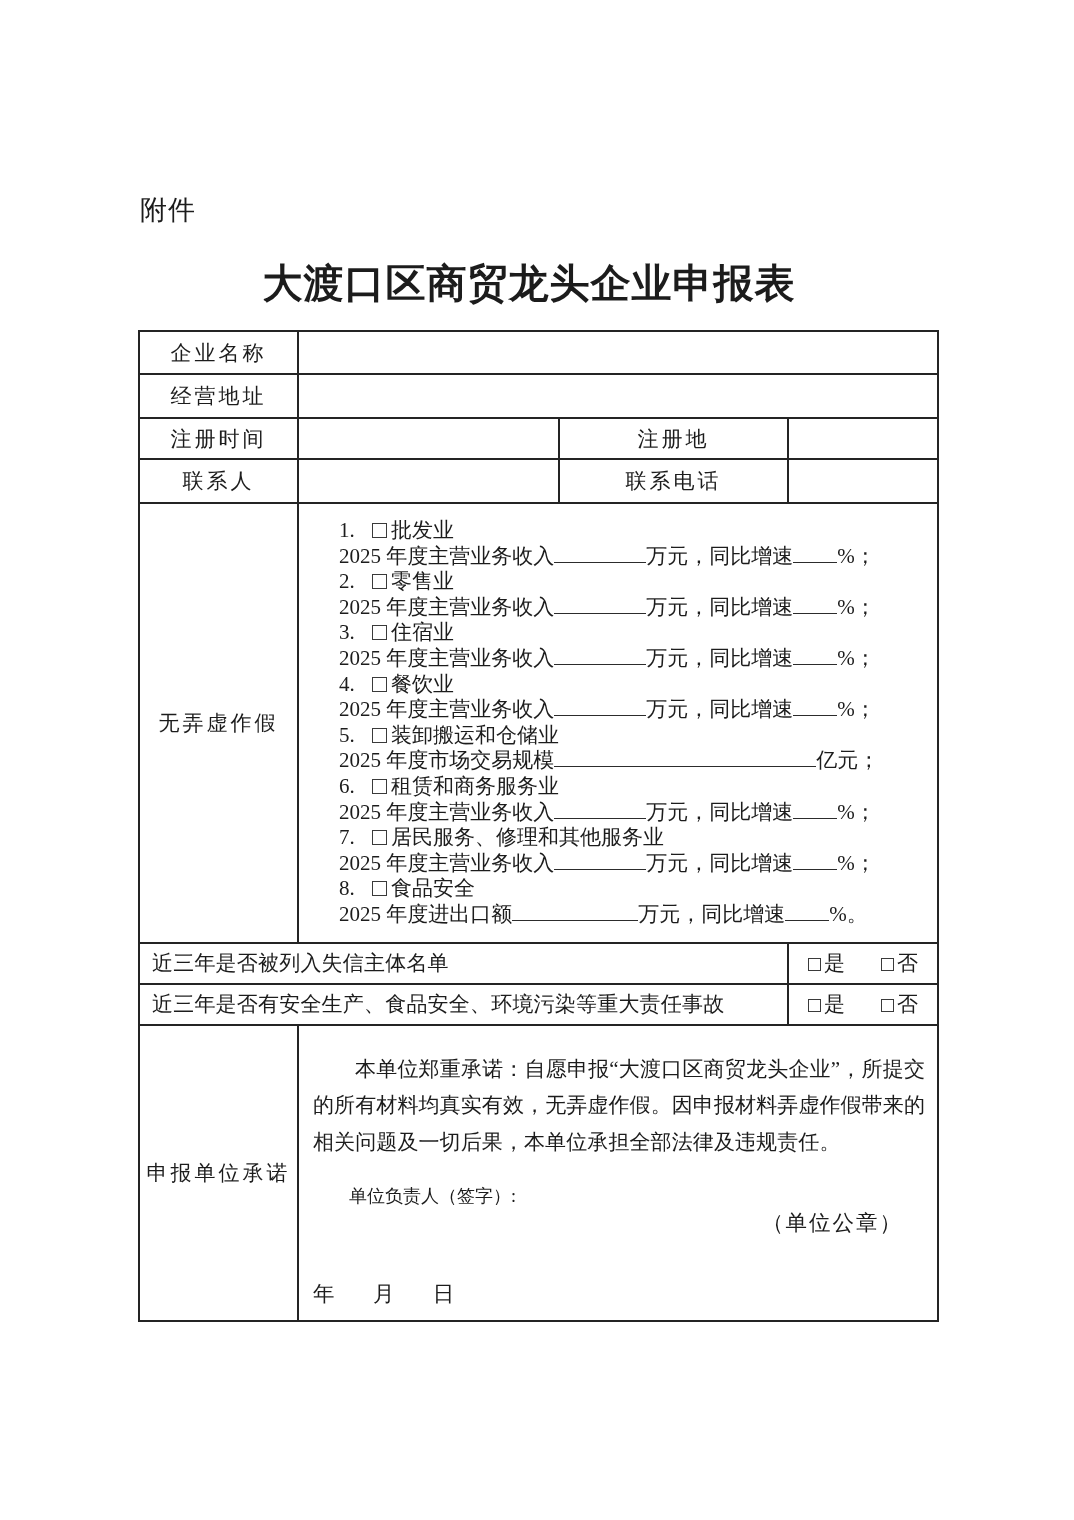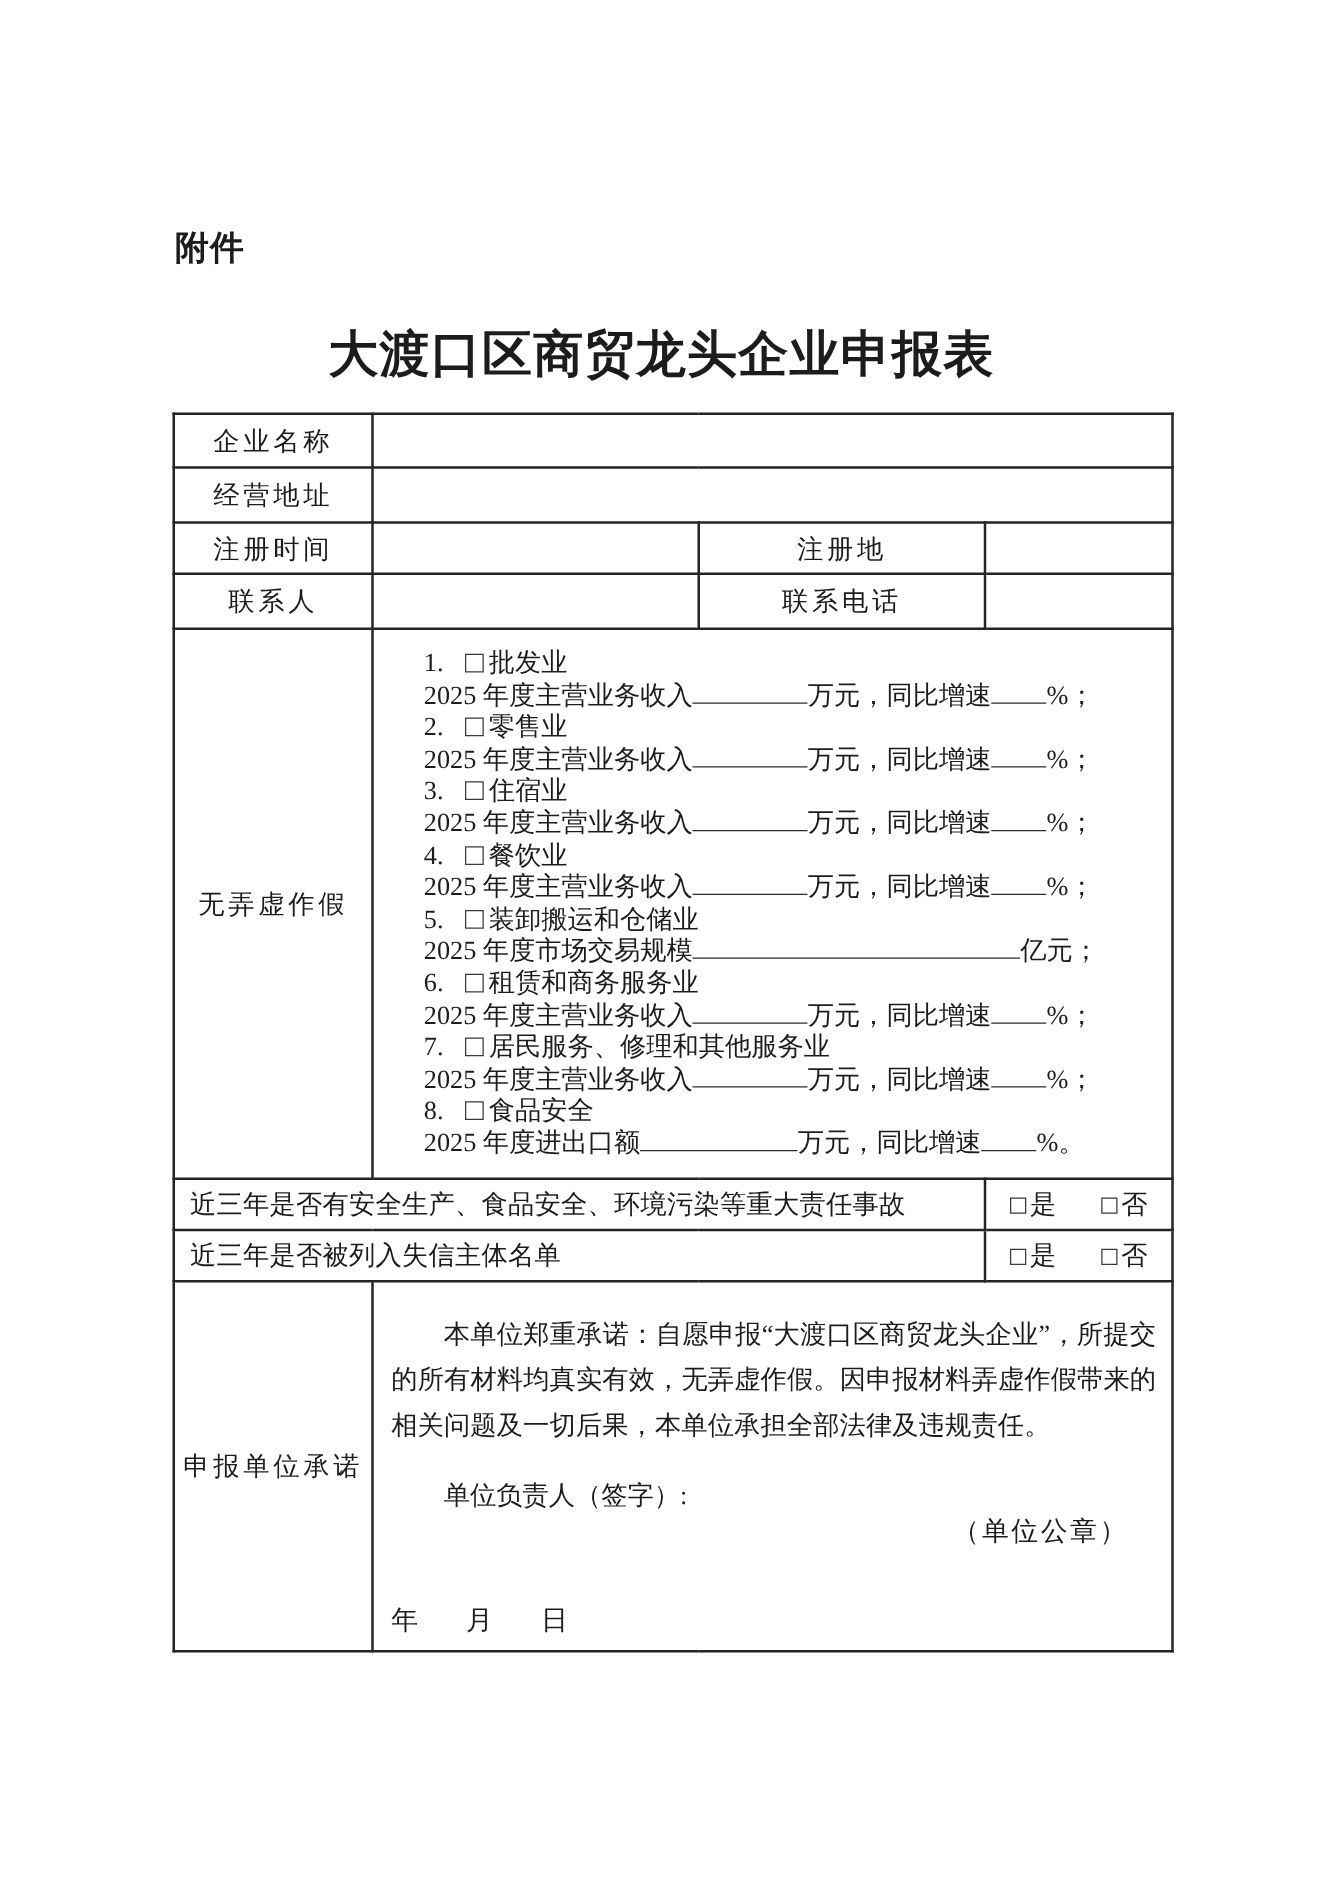--- a/index.html
+++ b/index.html
@@ -10,23 +10,23 @@
     height: 1520px;
     background: #ffffff;
     margin: 0 auto;
     font-family: "Liberation Serif", serif;
     color: #1c1c1c;
     overflow: hidden;
   }
   .attachment {
     position: absolute;
     left: 140px;
-    top: 180px;
+    top: 192px;
     font-family: "Liberation Sans", sans-serif;
-    font-weight: bold;
+    font-weight: normal;
     font-size: 27px;
     letter-spacing: 1px;
   }
   .doc-title {
     position: absolute;
     left: 0;
     right: 16px;
     top: 256px;
     text-align: center;
     font-weight: bold;
@@ -110,21 +110,21 @@
   .commit-par {
     width: 612px;
     font-size: 21px;
     line-height: 36.5px;
     text-align: justify;
     text-indent: 2em;
     letter-spacing: 0.1px;
   }
   .commit-sign {
     margin-top: 24px;
-    font-size: 21px;
+    font-size: 18px;
     text-indent: 2em;
   }
   .commit-seal {
     text-align: right;
     padding-right: 22px;
     font-size: 21.5px;
     letter-spacing: 2px;
   }
   .commit-date {
     margin-top: 42px;
@@ -232,31 +232,31 @@
           <span class="s-num">8.</span><span class="cb"></span><span>食品安全</span>
         </div>
         <div>
           <span>2025 年度进出口额</span><span class="bl bl-xl"></span><span>万元，同比增速</span><span class="bl bl-s"></span><span>%。</span>
         </div>
 
       </td>
     </tr>
 
     <tr style="height:41px">
-      <td class="q-cell" colspan="3">近三年是否有安全生产、食品安全、环境污染等重大责任事故</td>
+      <td class="q-cell" colspan="3">近三年是否被列入失信主体名单</td>
       <td class="yn-cell">
         <div class="yn-wrap">
           <span class="yn-opt"><span class="cb small"></span><span>是</span></span>
           <span class="yn-opt"><span class="cb small"></span><span>否</span></span>
         </div>
       </td>
     </tr>
 
     <tr style="height:41px">
-      <td class="q-cell" colspan="3">近三年是否被列入失信主体名单</td>
+      <td class="q-cell" colspan="3">近三年是否有安全生产、食品安全、环境污染等重大责任事故</td>
       <td class="yn-cell">
         <div class="yn-wrap">
           <span class="yn-opt"><span class="cb small"></span><span>是</span></span>
           <span class="yn-opt"><span class="cb small"></span><span>否</span></span>
         </div>
       </td>
     </tr>
 
     <tr style="height:296px">
       <td class="lbl">申报单位承诺</td>

